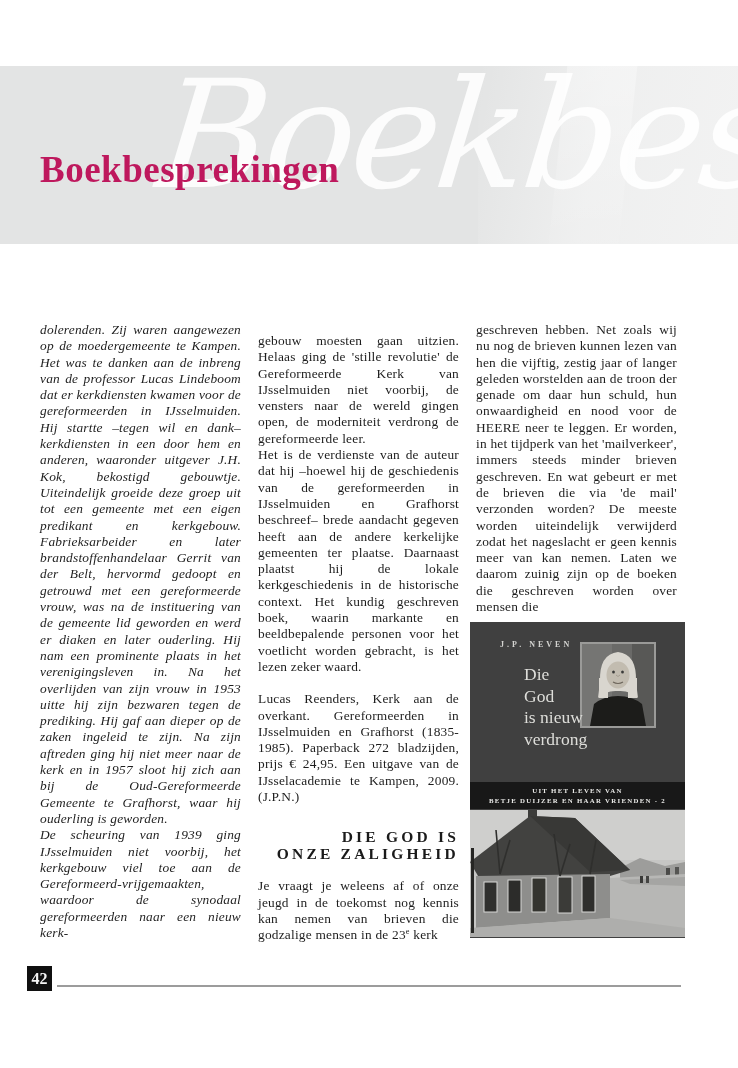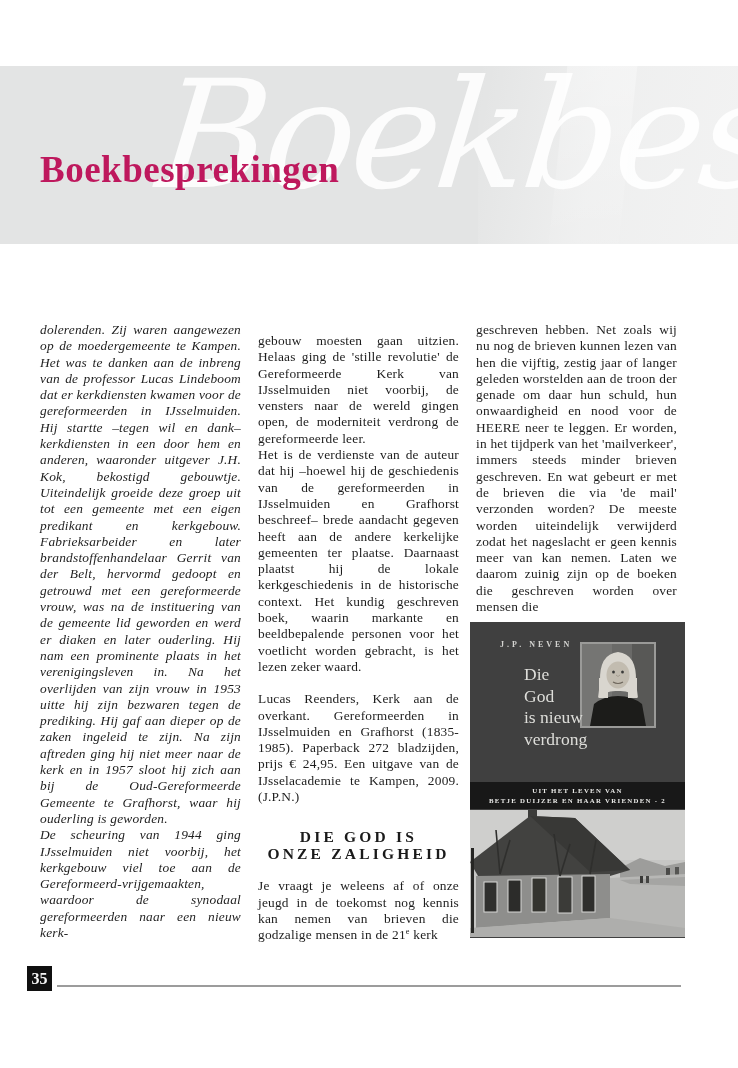--- a/index.html
+++ b/index.html
@@ -26,21 +26,21 @@
   
   .col{position:absolute;top:322px;width:201px;text-align:justify;
        font-size:13.4px;line-height:16.3px;letter-spacing:0.2px;color:#1d1d1d;}
   .col p{margin:0;}
   .col1{left:40px;font-style:italic;}
   .col2{left:258px;margin-top:11px;}
   .col3{left:476px;}
   .citation{margin-top:16px !important;}
   .citation .italic{}
   .section-heading{margin:23px 0 0 0;font-size:15.5px;line-height:17px;
-       font-weight:700;letter-spacing:3.2px;color:#1a1a1a;text-align:center;}
+       font-weight:700;letter-spacing:3.2px;color:#1a1a1a;text-align:right;}
   .after-heading{margin-top:16px !important;}
   sup{font-size:0.62em;vertical-align:super;line-height:0;}
 
   
   .book-cover{position:absolute;left:470px;top:622px;width:215px;height:316px;
        background:#404040;overflow:hidden;}
   .cover-author{position:absolute;left:30px;top:18px;
        font-size:8px;font-weight:700;letter-spacing:3px;color:#d4d4d1;}
   .cover-portrait{position:absolute;left:110px;top:20px;width:76px;height:86px;}
   .cover-title{position:absolute;left:30px;top:42px;
@@ -65,32 +65,32 @@
 
   <div class="banner">
     <div class="banner-texture"></div>
     <div class="banner-texture2"></div>
     <div class="banner-script">Boekbesprek</div>
   </div>
   <h1 class="page-title">Boekbesprekingen</h1>
 
   <div class="col col1">
     <p>dolerenden. Zij waren aangewezen op de moedergemeente te Kampen. Het was te danken aan de inbreng van de professor Lucas Lindeboom dat er kerkdiensten kwamen voor de gereformeerden in IJsselmuiden. Hij startte –tegen wil en dank– kerkdiensten in een door hem en anderen, waaronder uitgever J.H. Kok, bekostigd gebouwtje. Uiteindelijk groeide deze groep uit tot een gemeente met een eigen predikant en kerkgebouw. Fabrieksarbeider en later brandstoffenhandelaar Gerrit van der Belt, hervormd gedoopt en getrouwd met een gereformeerde vrouw, was na de instituering van de gemeente lid geworden en werd er diaken en later ouderling. Hij nam een prominente plaats in het verenigingsleven in. Na het overlijden van zijn vrouw in 1953 uitte hij zijn bezwaren tegen de prediking. Hij gaf aan dieper op de zaken ingeleid te zijn. Na zijn aftreden ging hij niet meer naar de kerk en in 1957 sloot hij zich aan bij de Oud-Gereformeerde Gemeente te Grafhorst, waar hij ouderling is geworden.</p>
-    <p>De scheuring van 1944 ging IJsselmuiden niet voorbij, het kerkgebouw viel toe aan de Gereformeerd-vrijgemaakten, waardoor de synodaal gereformeerden naar een nieuw kerk-</p>
+    <p>De scheuring van 1939 ging IJsselmuiden niet voorbij, het kerkgebouw viel toe aan de Gereformeerd-vrijgemaakten, waardoor de synodaal gereformeerden naar een nieuw kerk-</p>
   </div>
 
   <div class="col col2">
     <p>gebouw moesten gaan uitzien. Helaas ging de 'stille revolutie' de Gereformeerde Kerk van IJsselmuiden niet voorbij, de vensters naar de wereld gingen open, de moderniteit verdrong de gereformeerde leer.</p>
     <p>Het is de verdienste van de auteur dat hij –hoewel hij de geschiedenis van de gereformeerden in IJsselmuiden en Grafhorst beschreef– brede aandacht gegeven heeft aan de andere kerkelijke gemeenten ter plaatse. Daarnaast plaatst hij de lokale kerkgeschiedenis in de historische context. Het kundig geschreven boek, waarin markante en beeldbepalende personen voor het voetlicht worden gebracht, is het lezen zeker waard.</p>
     <p class="citation"><span>Lucas Reenders, </span><span class="italic">Kerk aan de overkant. Gereformeerden in IJsselmuiden en Grafhorst (1835-1985).</span><span> Paperback 272 bladzijden, prijs € 24,95. Een uitgave van de IJsselacademie te Kampen, 2009. (J.P.N.)</span></p>
     <h2 class="section-heading">
       <div>DIE GOD IS</div>
       <div>ONZE ZALIGHEID</div>
     </h2>
-    <p class="after-heading"><span>Je vraagt je weleens af of onze jeugd in de toekomst nog kennis kan nemen van brieven die godzalige mensen in de 21</span><sup>e</sup><span> kerk</span></p>
+    <p class="after-heading"><span>Je vraagt je weleens af of onze jeugd in de toekomst nog kennis kan nemen van brieven die godzalige mensen in de 23</span><sup>e</sup><span> kerk</span></p>
   </div>
 
   <div class="col col3">
     <p>geschreven hebben. Net zoals wij nu nog de brieven kunnen lezen van hen die vijftig, zestig jaar of langer geleden worstelden aan de troon der genade om daar hun schuld, hun onwaardigheid en nood voor de HEERE neer te leggen. Er worden, in het tijdperk van het 'mailverkeer', immers steeds minder brieven geschreven. En wat gebeurt er met de brieven die via 'de mail' verzonden worden? De meeste worden uiteindelijk verwijderd zodat het nageslacht er geen kennis meer van kan nemen. Laten we daarom zuinig zijn op de boeken die geschreven worden over mensen die</p>
   </div>
 
   <div class="book-cover">
     <div class="cover-author">J.P. NEVEN</div>
 
     <div class="cover-portrait">
@@ -157,16 +157,16 @@
         <polygon points="0,118 140,108 215,118 215,127 0,127" fill="#aeaeac"></polygon>
 
         <rect x="1" y="38" width="3" height="85" fill="#262624"></rect>
 
         <rect x="170" y="66" width="3" height="7" fill="#3a3a38"></rect>
         <rect x="176" y="66" width="3" height="7" fill="#454543"></rect>
       </svg>
     </div>
   </div>
 
-  <div class="page-num">35</div>
+  <div class="page-num">42</div>
   <div class="footer-line"></div>
 
 </div>
 
 </body></html>

